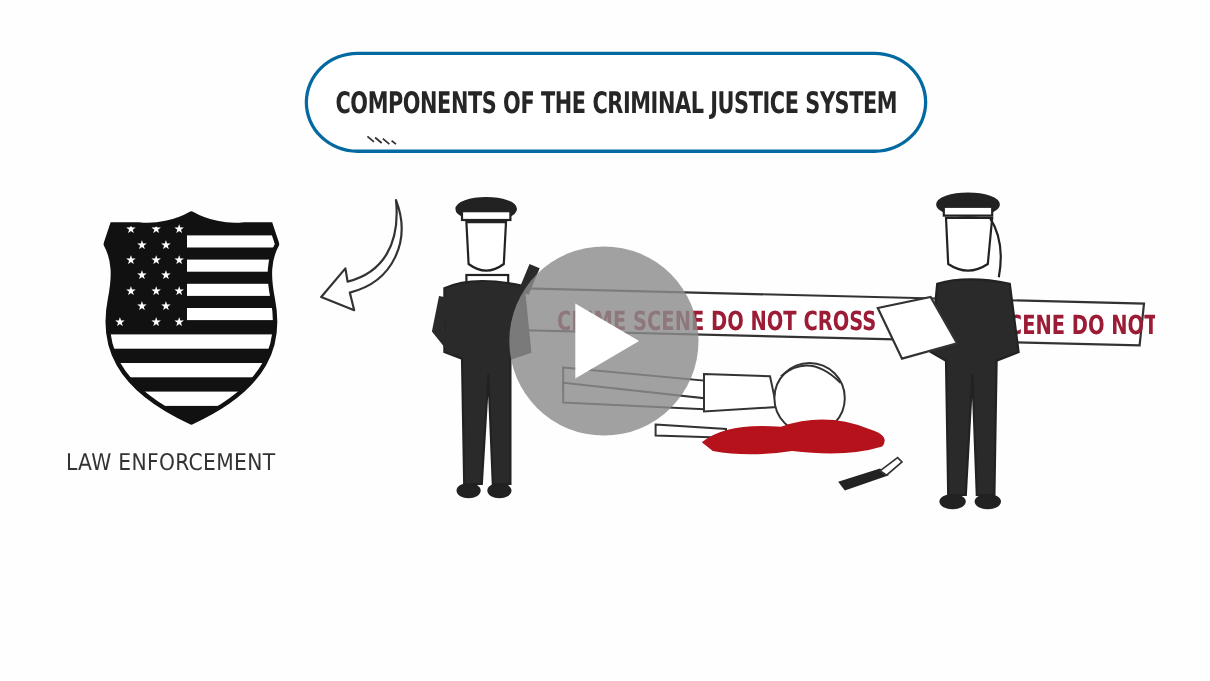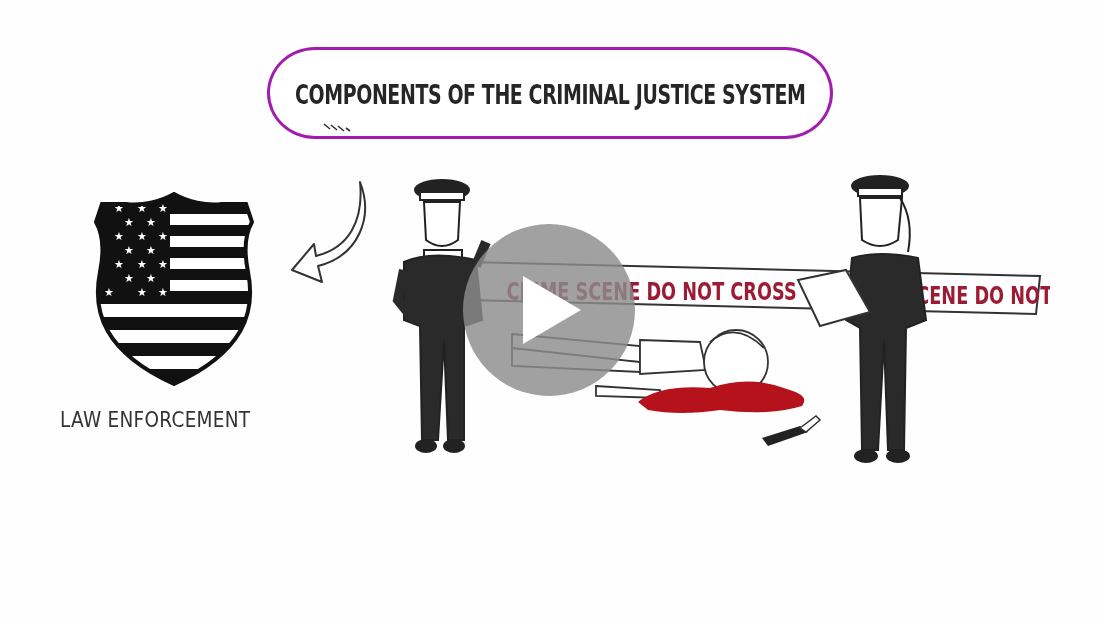--- a/index.html
+++ b/index.html
@@ -4,22 +4,22 @@
 <style>
   html, body { margin: 0; padding: 0; }
   body {
     width: 1100px; height: 619px; overflow: hidden;
     background: #fefefe;
     font-family: "Liberation Sans", sans-serif;
     position: relative;
   }
   .stage { position: absolute; inset: 0; width: 1100px; height: 619px; }
   .title-pill {
-    position: absolute; left: 267px; top: 47px; width: 566px; height: 92px;
-    border: 3px solid #a21caf; border-radius: 48px / 46px;
+    position: absolute; left: 277px; top: 47px; width: 566px; height: 92px;
+    border: 3px solid #0369a1; border-radius: 48px / 46px;
     box-sizing: border-box; background: #fff;
     display: flex; align-items: center; justify-content: center;
   }
   .title-text {
     font-family: "DejaVu Sans Condensed", "DejaVu Sans", sans-serif;
     font-weight: bold; font-size: 27px; letter-spacing: -0.5px;
     color: #262626; transform: scaleX(0.78); white-space: nowrap;
     margin-top: 2px;
   }
   .title-scribble { position: absolute; left: 52px; top: 72px; }

